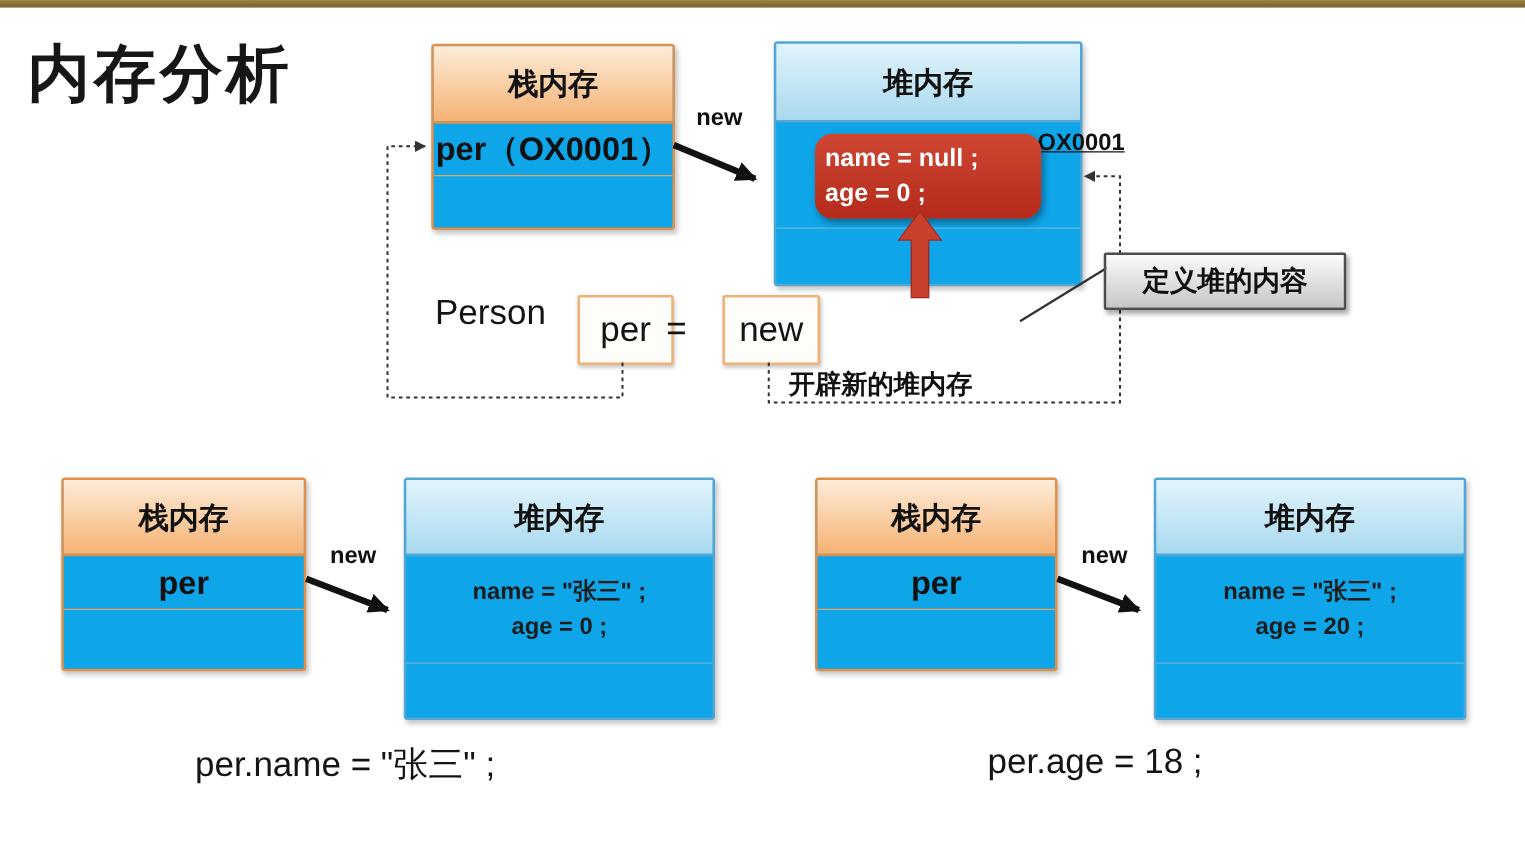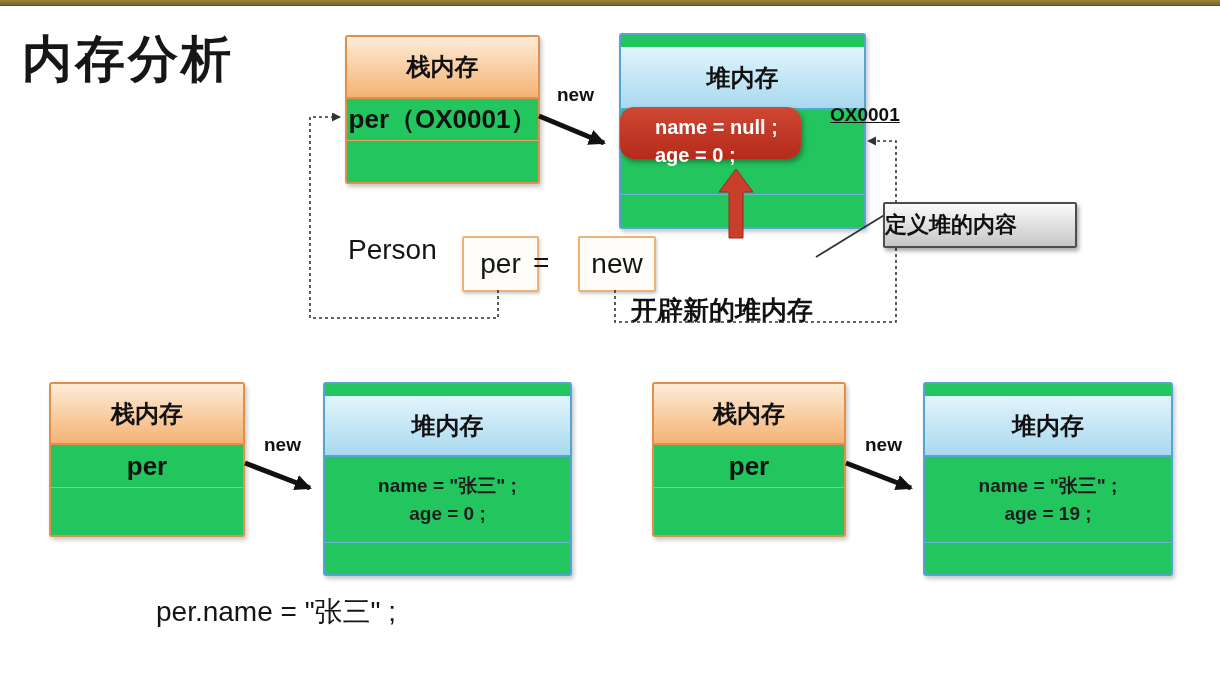--- a/index.html
+++ b/index.html
@@ -18,76 +18,75 @@
     background:linear-gradient(#a08441,#7c6327);
     border-bottom:1px solid #5f4d1f;
   }
   .slide-title{
     position:absolute;left:22px;top:26px;
     font-size:50px;font-weight:600;color:#161616;letter-spacing:3px;
   }
   
   .mem-box{
     position:absolute;
-    background:#22c55e;
+    background:#0ea5e9;
     border-radius:3px;
     box-shadow:2px 3px 4px rgba(0,0,0,0.22);
     z-index:2;
   }
   .mem-box.orange{border:2px solid #e0904a;}
   .mem-box.blue{border:2px solid #54a6d2;}
   .mem-header{
     display:flex;align-items:center;justify-content:center;
     font-size:24px;font-weight:bold;color:#111;
   }
   .orange .mem-header{
     background:linear-gradient(#fdecd8,#f5b273);
     border-bottom:2px solid #e0904a;
   }
   .blue .mem-header{
     background:linear-gradient(#e2f4fb,#a8d9ef);
     border-bottom:2px solid #54a6d2;
-    margin-top:12px;
   }
   .mem-row{
     display:flex;align-items:center;justify-content:center;
     font-weight:bold;color:#111;
   }
   .orange .mem-row{border-bottom:1.5px solid #e8a25c;}
   .blue .mem-row{border-bottom:1.5px solid #6cb4da;}
   .mem-row.last{border-bottom:none;}
   .mem-row .cell-text{font-size:26px;}
   .heap-lines{
     display:flex;flex-direction:column;align-items:center;justify-content:center;
     font-size:19px;font-weight:600;color:#1c1c1c;line-height:28px;
   }
   
   .red-object{
-    position:absolute;left:620px;top:107px;width:181px;height:52px;
+    position:absolute;left:652px;top:107px;width:181px;height:68px;
     background:linear-gradient(#cf4733,#b52a1b);
     border-radius:14px;
     box-shadow:2px 3px 5px rgba(0,0,0,0.35);
     color:#fff;font-weight:bold;font-size:20px;line-height:28px;
-    padding:6px 0 0 35px;box-sizing:border-box;
+    padding:6px 0 0 8px;box-sizing:border-box;
     z-index:4;
   }
   
   .lbl{position:absolute;color:#111;z-index:3;white-space:nowrap;}
   .lbl.bold19{font-size:19px;font-weight:bold;}
-  .lbl.bold21{font-size:26px;font-weight:bold;}
+  .lbl.bold21{font-size:21px;font-weight:bold;}
   .code-text{font-size:28px;color:#141414;}
   .code-box{
     position:absolute;display:flex;align-items:center;justify-content:center;
     background:#fffdf9;border:2px solid #f0b274;border-radius:2px;
     box-shadow:1px 2px 3px rgba(0,0,0,0.2);
     font-size:28px;color:#141414;z-index:3;
   }
   .callout{
     position:absolute;left:883px;top:202px;width:190px;height:42px;
-    display:flex;align-items:center;
+    display:flex;align-items:center;justify-content:center;
     background:linear-gradient(#fbfbfb,#c6c6c6);
     border:2px solid #4d4d4d;border-radius:2px;
     box-shadow:2px 3px 4px rgba(0,0,0,0.35);
     font-size:22px;font-weight:bold;color:#111;
     z-index:6;
     font-family:Liberation Mono, monospace;
   }
   svg.overlay{
     position:absolute;left:0;top:0;z-index:5;pointer-events:none;
   }
@@ -157,26 +156,27 @@
     <div class="mem-row" style="height:42px;">
       <span class="cell-text">per</span>
     </div>
     <div class="mem-row last" style="height:43px;"></div>
   </div>
 
   <div class="mem-box blue" style="left:923px;top:382px;width:246px;height:190px;">
     <div class="mem-header" style="height:59px;">堆内存</div>
     <div class="mem-row heap-lines" style="height:85px;">
       <div>name = "张三" ;</div>
-      <div>age = 19 ;</div>
+      <div>age = 20 ;</div>
     </div>
     <div class="mem-row last" style="height:38px;"></div>
   </div>
 
   <div class="lbl bold19" style="left:865px;top:434px;">new</div>
+  <div class="lbl code-text" style="left:790px;top:593px;">per.age = 18 ;</div>
 
   <svg class="overlay" width="1220" height="685" viewBox="0 0 1220 685">
     <defs>
       <marker id="ahBig" markerUnits="userSpaceOnUse" markerWidth="20" markerHeight="18" refX="15" refY="8" orient="auto">
         <path d="M0,0 L17,8 L0,16 Z" fill="#111"></path>
       </marker>
       <marker id="ahSmall" markerUnits="userSpaceOnUse" markerWidth="12" markerHeight="10" refX="8" refY="4.5" orient="auto">
         <path d="M0,0 L9,4.5 L0,9 Z" fill="#333"></path>
       </marker>
     </defs>

